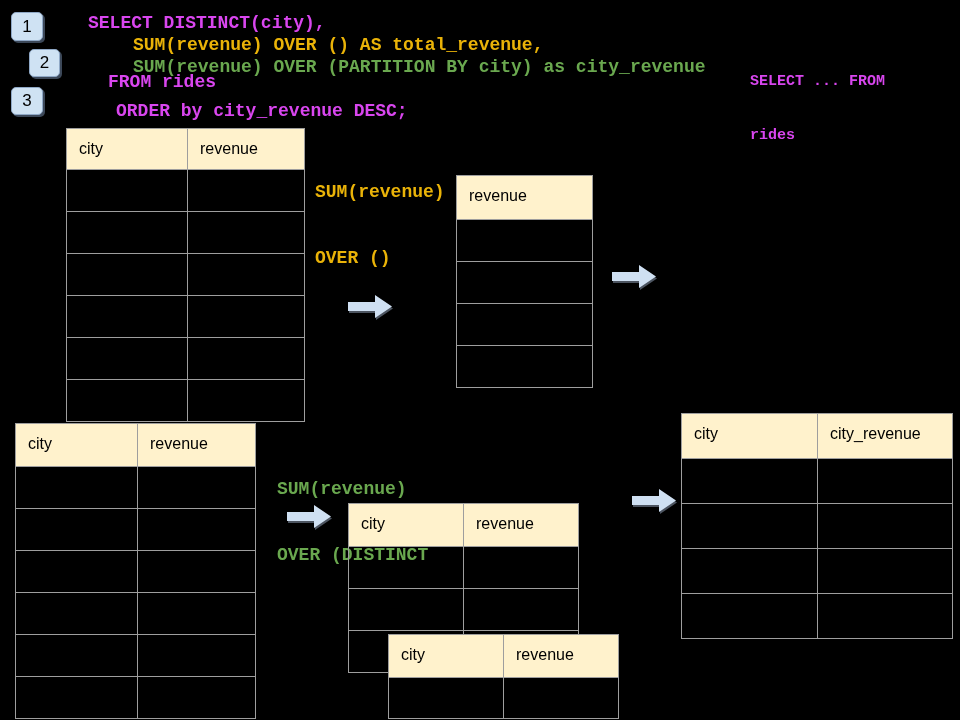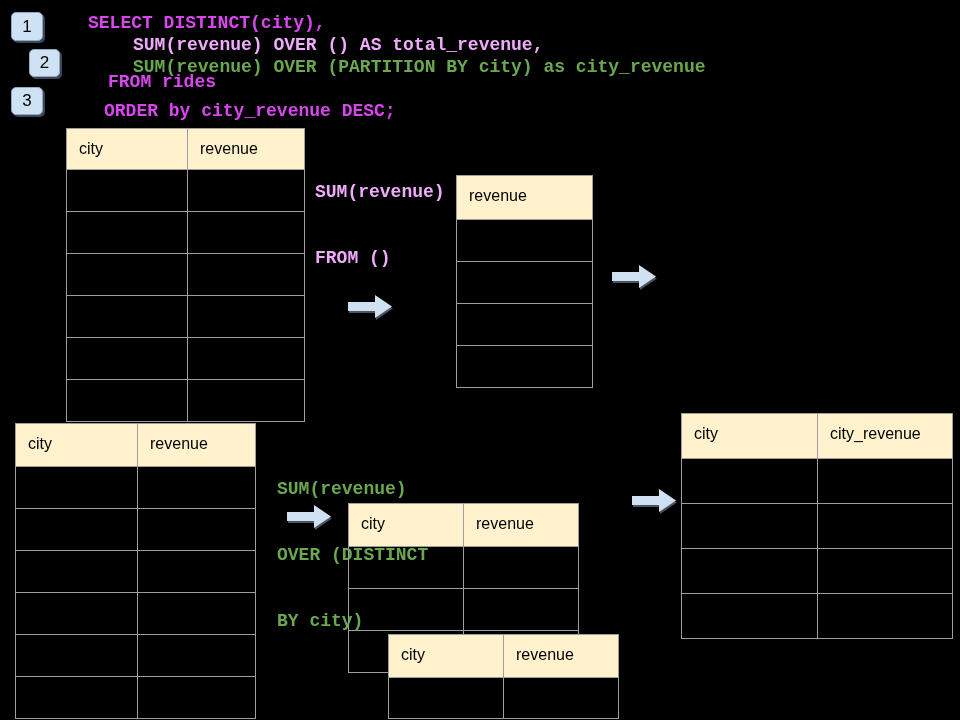--- a/index.html
+++ b/index.html
@@ -14,21 +14,21 @@
     color:#000; font-size:17px; display:flex; align-items:center; justify-content:center;
   }
   
   .code {
     position:absolute; font-family:"Liberation Mono", monospace;
     font-weight:bold; white-space:pre;
   }
   .sz18 { font-size:18px; line-height:22px; }
   .sz16 { font-size:15px; line-height:18px; }
   .purple { color:#d946ef; }
-  .red    { color:#f0abfc; }
+  .red    { color:#eab308; }
   .green  { color:#6AA84F; }
   
   .tbl { position:absolute; border:1px solid #9E9E9E; }
   .tr  { display:flex; }
   .tr + .tr { border-top:1px solid #9E9E9E; }
   .hdr { background:#FFF2CC; }
   .td  { box-sizing:border-box; }
   .td + .td { border-left:1px solid #9E9E9E; }
   .hdr .td { font-size:16px; color:#000; padding:11px 0 0 12px; overflow:hidden; }
   
@@ -41,32 +41,35 @@
 <div class="stage">
 
   <div class="badge" style="left:11px; top:12px; width:30px; height:27px;">1</div>
   <div class="badge" style="left:29px; top:49px; width:29px; height:26px;">2</div>
   <div class="badge" style="left:11px; top:87px; width:30px; height:26px;">3</div>
 
   <div class="code sz18 purple" style="left:88px;  top:12px;">SELECT DISTINCT(city),</div>
   <div class="code sz18 red" style="left:133px; top:34px;">SUM(revenue) OVER () AS total_revenue,</div>
   <div class="code sz18 green" style="left:133px; top:56px;">SUM(revenue) OVER (PARTITION BY city) as city_revenue</div>
   <div class="code sz18 purple" style="left:108px; top:71px;">FROM rides</div>
-  <div class="code sz18 purple" style="left:104px; top:100px;">ORDER by city_revenue DESC;</div>
-
+  <div class="code sz18 purple" style="left:116px; top:100px;">ORDER by city_revenue DESC;</div>
+
+  <div class="code sz16 purple" style="left:750px; top:37px;">
+    <div>SELECT ... FROM</div>
+    <div>rides</div>
+  </div>
 
   <div class="code sz18 red" style="left:315px; top:137px;">
     <div>SUM(revenue)</div>
-    <div>FROM ()</div>
+    <div>OVER ()</div>
   </div>
 
   <div class="code sz18 green" style="left:277px; top:434px;">
     <div>SUM(revenue)</div>
     <div>OVER (DISTINCT</div>
-    <div>BY city)</div>
   </div>
 
   <div class="tbl" style="left:66px; top:128px; width:237px;">
     <div class="tr hdr" style="height:40px;">
       <div class="td" style="width:120px;">city</div>
       <div class="td" style="width:117px;">revenue</div>
     </div>
     <div class="tr" style="height:41px;">
         <div class="td" style="width:120px;"></div>
         <div class="td" style="width:117px;"></div>

